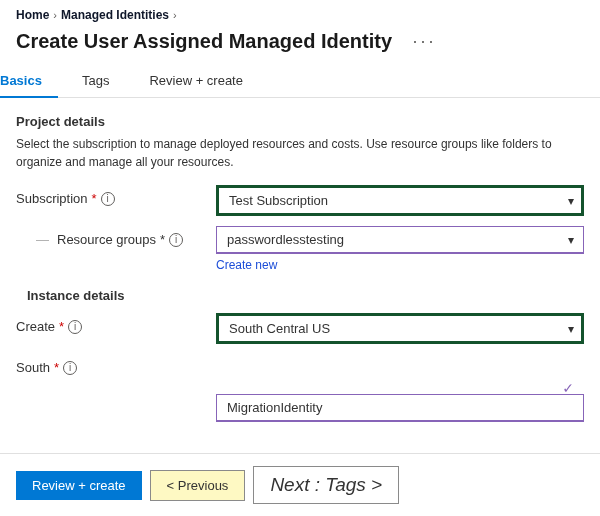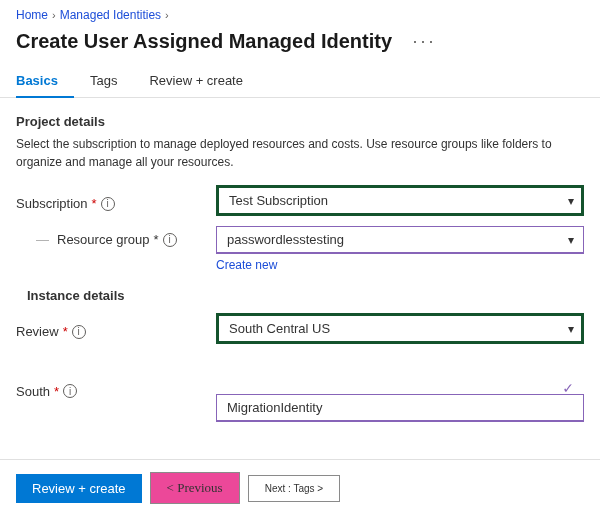--- a/index.html
+++ b/index.html
@@ -18,23 +18,24 @@
       align-items: center;
       padding: 8px 16px 4px;
       font-size: 12px;
       color: #0078d4;
       gap: 4px;
     }
     .breadcrumb span {
       color: #605e5c;
     }
     .breadcrumb a {
-      color: #1d4ed8;
+      color: #0f172a;
       text-decoration: none;
       cursor: pointer;
+      font-weight: bold;
     }
     .chevron {
       color: #605e5c;
       font-size: 11px;
     }
 
     .page-header {
       display: flex;
       align-items: center;
       padding: 4px 16px 12px;
@@ -47,23 +48,23 @@
     }
     .more-options {
       color: #605e5c;
       font-size: 18px;
       cursor: pointer;
       letter-spacing: 2px;
     }
 
     .tabs {
       display: flex;
-      padding: 0 16px;
+      padding: 0 0;
       border-bottom: 1px solid #e0e0e0;
-      gap: 0;
+      gap: 8px;
     }
     .tab {
       padding: 8px 16px 8px 0;
       margin-right: 16px;
       font-size: 13px;
       cursor: pointer;
       color: #333;
       border-bottom: 2px solid transparent;
       margin-bottom: -1px;
     }
@@ -86,21 +87,21 @@
     .section-desc {
       font-size: 12px;
       color: #333;
       margin-bottom: 14px;
       line-height: 1.5;
       max-width: 560px;
     }
 
     .field-row {
       display: flex;
-      align-items: center;
+      align-items: flex-start;
       margin-bottom: 10px;
     }
     .field-label {
       width: 200px;
       min-width: 200px;
       font-size: 13px;
       padding-top: 6px;
       display: flex;
       align-items: center;
       gap: 4px;
@@ -230,37 +231,38 @@
       background: #0078d4;
       color: #fff;
       border: none;
       padding: 7px 16px;
       font-size: 13px;
       cursor: pointer;
       font-family: inherit;
     }
 
     .btn-secondary {
-      background: #ec4899;
+      background: #fef9c3;
       color: #333;
       border: 1px solid #8a8a8a;
       padding: 7px 16px;
       font-size: 13px;
       cursor: pointer;
-      font-family: Liberation Serif, serif;
+      font-family: Liberation Sans, sans-serif;
     }
 
     .btn-next {
       background: #fff;
       color: #333;
       border: 1px solid #8a8a8a;
       padding: 7px 16px;
-      font-size: 10px;
+      font-size: 19px;
       cursor: pointer;
       font-family: inherit;
+      font-style: italic;
     }
   </style>
 </head>
 <body>
 
 <nav class="breadcrumb">
   <a>Home</a>
   <span class="chevron">›</span>
   <a>Managed Identities</a>
   <span class="chevron">›</span>
@@ -292,42 +294,42 @@
         <select class="dropdown">
           <option>Test Subscription</option>
         </select>
         <span class="chevron-down">▾</span>
       </div>
     </div>
   </div>
 
   <div class="resource-group-row">
     <div class="resource-group-label">
-      <span>Resource group</span>
+      <span>Resource groups</span>
       <span class="required">*</span>
       <span class="info-icon">i</span>
     </div>
     <div class="field-input">
       <div class="dropdown-wrapper">
         <select class="dropdown dropdown-purple">
           <option>passwordlesstesting</option>
         </select>
         <span class="chevron-down">▾</span>
       </div>
       <span class="create-new">Create new</span>
     </div>
   </div>
 
   <div class="instance-section">
     <div class="section-title">Instance details</div>
   </div>
 
   <div class="field-row">
     <div class="field-label">
-      <span>Review</span>
+      <span>Create</span>
       <span class="required">*</span>
       <span class="info-icon">i</span>
     </div>
     <div class="field-input">
       <div class="dropdown-wrapper">
         <select class="dropdown">
           <option>South Central US</option>
         </select>
         <span class="chevron-down">▾</span>
       </div>

